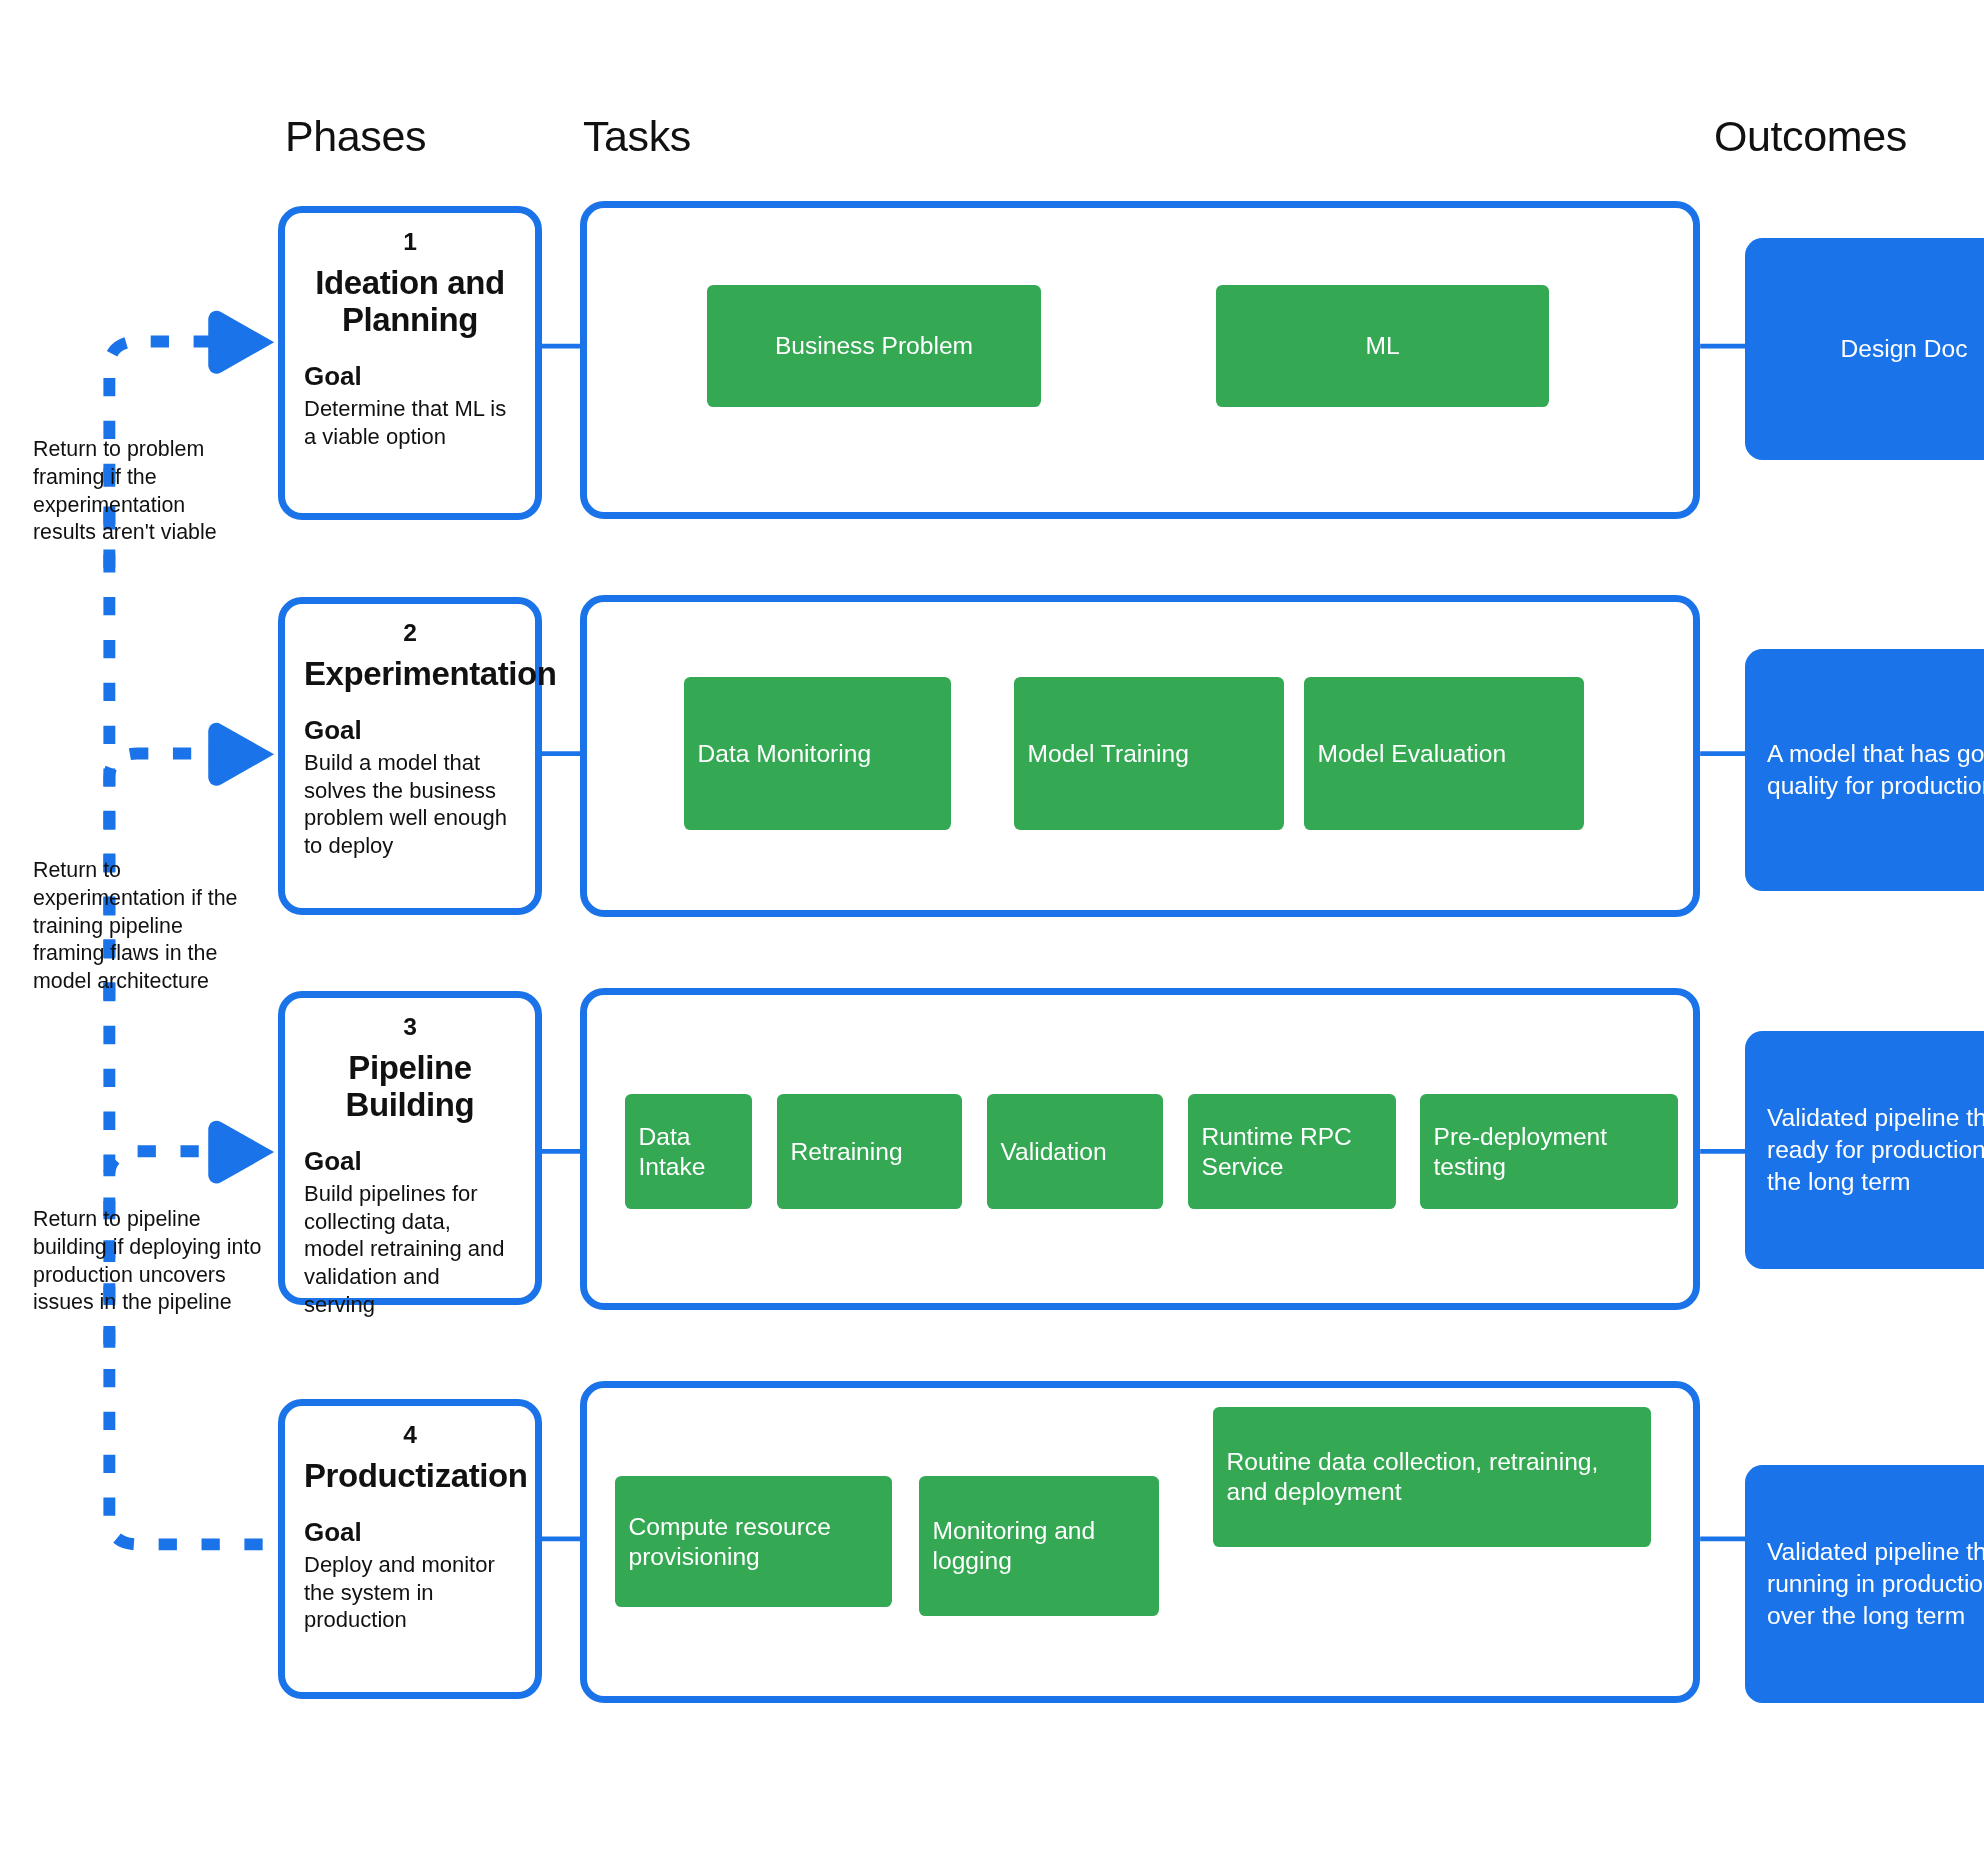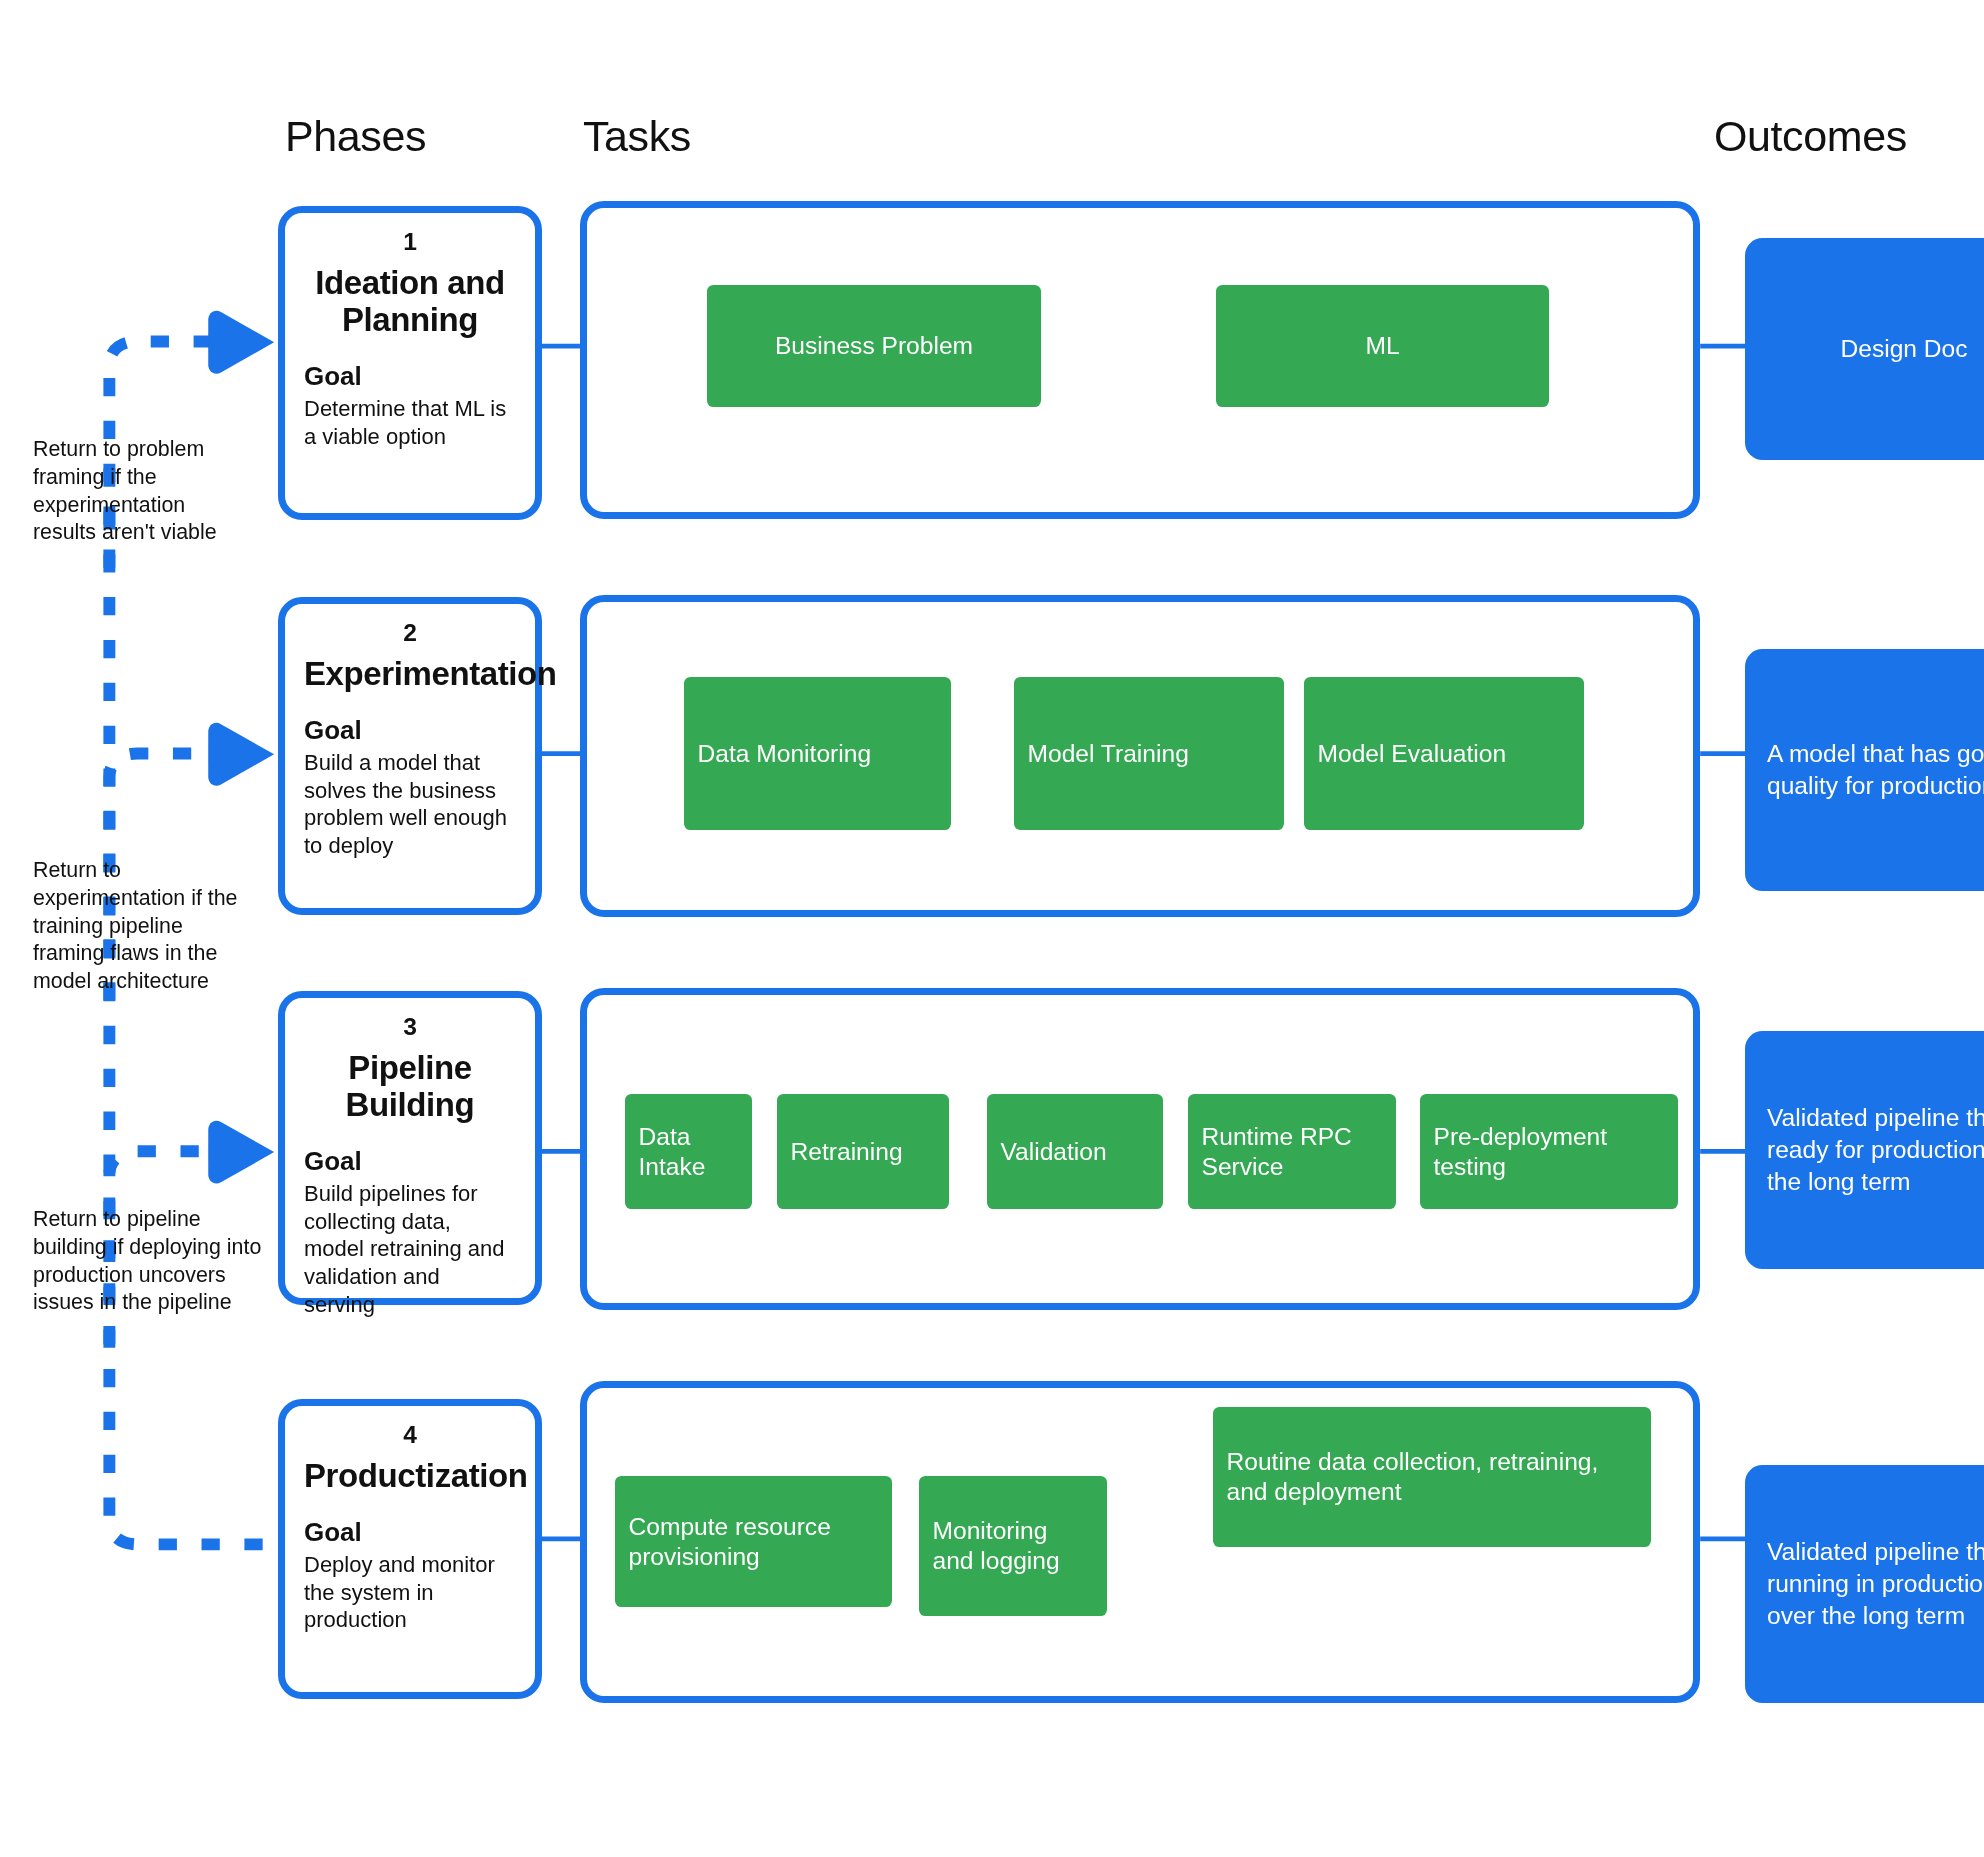--- a/index.html
+++ b/index.html
@@ -203,38 +203,38 @@
   <div class="phase-card" style="left:278px;top:991px;width:264px;height:314px;">
     <div class="phase-num">3</div>
     <div class="phase-title">Pipeline Building</div>
     <div class="goal-label">Goal</div>
     <div class="goal-text">Build pipelines for collecting data, model retraining and validation and serving</div>
   </div>
 
   <div class="tasks-panel" style="left:580px;top:988px;width:1120px;height:322px;"></div>
 
   <div class="task-chip" style="left:625px;top:1094px;width:127px;height:115px;">Data Intake</div>
-  <div class="task-chip" style="left:777px;top:1094px;width:172px;height:115px;">Retraining</div>
+  <div class="task-chip" style="left:777px;top:1094px;width:185px;height:115px;">Retraining</div>
   <div class="task-chip" style="left:987px;top:1094px;width:176px;height:115px;">Validation</div>
   <div class="task-chip" style="left:1188px;top:1094px;width:208px;height:115px;">Runtime RPC Service</div>
   <div class="task-chip" style="left:1420px;top:1094px;width:258px;height:115px;">Pre-deployment testing</div>
 
   <div class="outcome-chip" style="left:1745px;top:1031px;width:318px;height:238px;">Validated pipeline that's ready for production over the long term</div>
 
   <div class="phase-card" style="left:278px;top:1399px;width:264px;height:300px;">
     <div class="phase-num">4</div>
     <div class="phase-title">Productization</div>
     <div class="goal-label">Goal</div>
     <div class="goal-text">Deploy and monitor the system in production</div>
   </div>
 
   <div class="tasks-panel" style="left:580px;top:1381px;width:1120px;height:322px;"></div>
 
   <div class="task-chip" style="left:615px;top:1476px;width:277px;height:131px;">Compute  resource provisioning</div>
-  <div class="task-chip" style="left:919px;top:1476px;width:188px;height:140px;">Monitoring and logging</div>
+  <div class="task-chip" style="left:919px;top:1476px;width:240px;height:140px;">Monitoring and logging</div>
   <div class="task-chip" style="left:1213px;top:1407px;width:438px;height:140px;">Routine data collection, retraining, and deployment</div>
 
   <div class="outcome-chip" style="left:1745px;top:1465px;width:318px;height:238px;">Validated pipeline that's running in production over the long term</div>
 
   <div class="note" style="left:33px;top:436px;width:216px;">Return to problem framing if the experimentation results aren't viable</div>
   <div class="note" style="left:33px;top:857px;width:222px;">Return to experimentation if the training pipeline framing flaws in the model architecture</div>
   <div class="note" style="left:33px;top:1206px;width:244px;">Return to pipeline building if deploying into production uncovers issues in the pipeline</div>
 
 </div>
 

